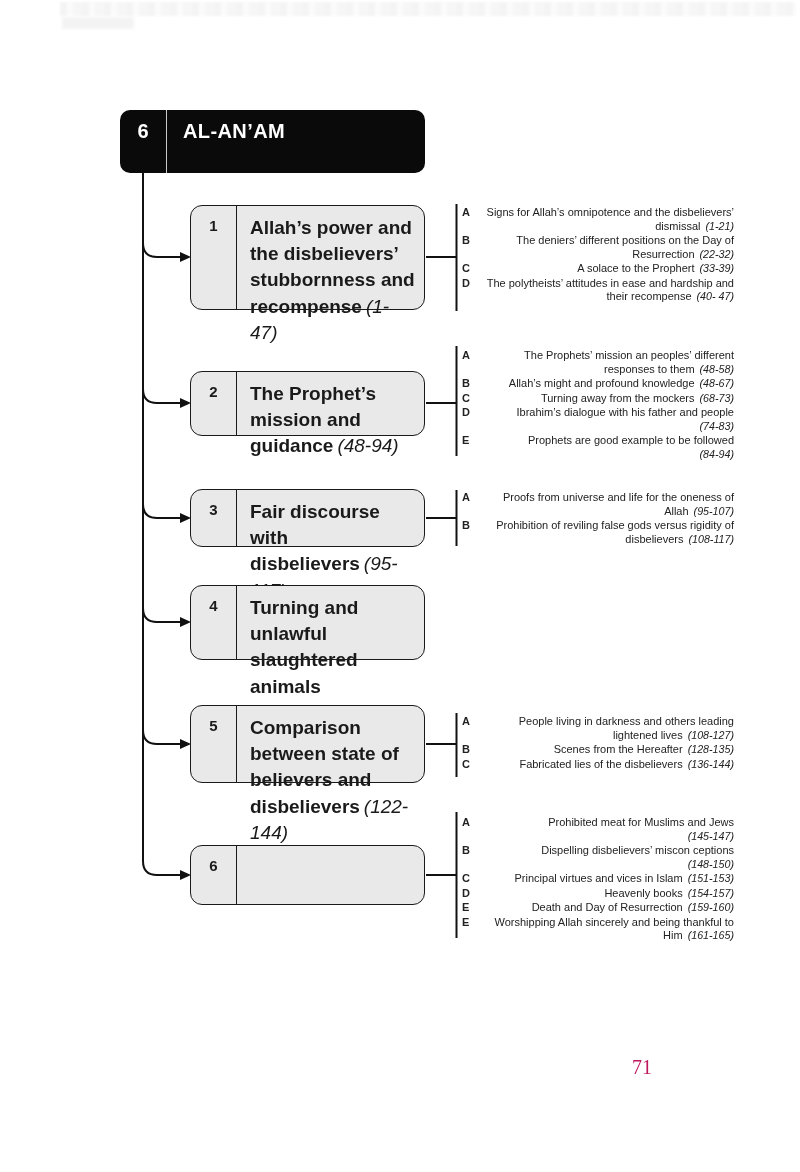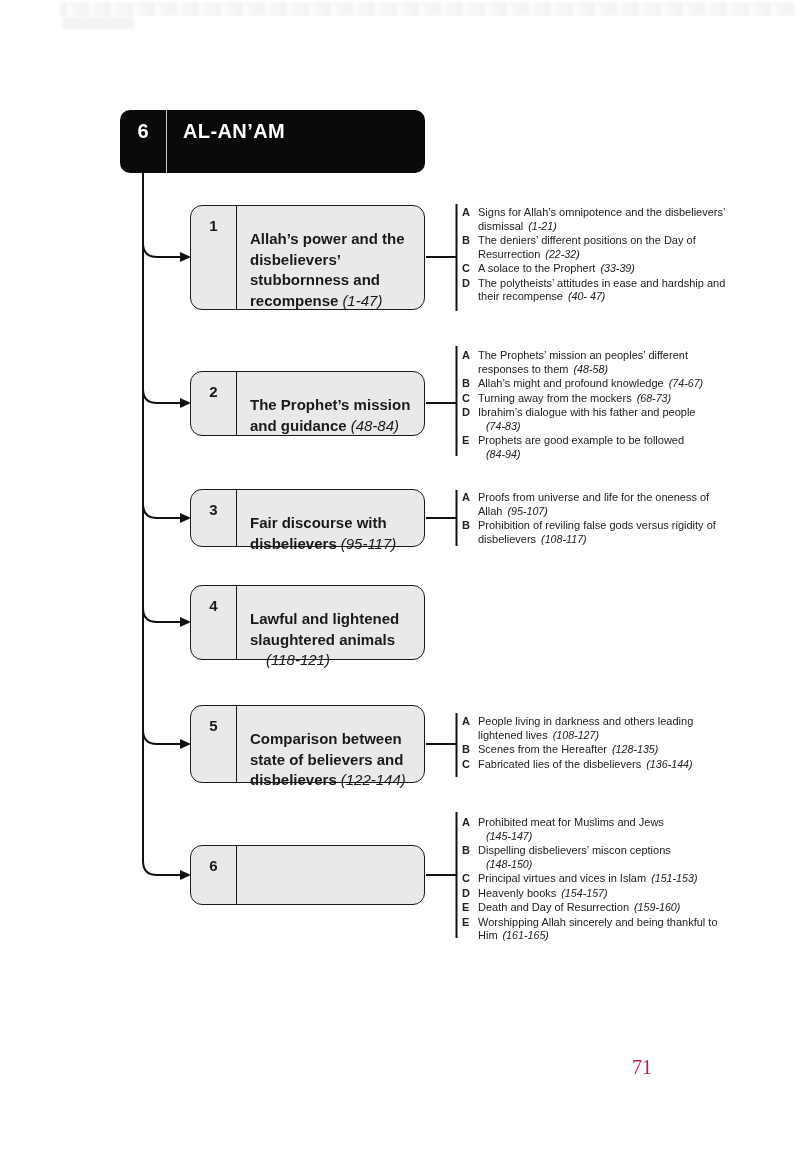--- a/index.html
+++ b/index.html
@@ -19,29 +19,29 @@
   .chapter-title{padding:10px 0 8px 16px;font-size:20px;font-weight:700;letter-spacing:.4px;}
 
   
   svg.wires{position:absolute;left:0;top:0;pointer-events:none;}
 
   
   .box{position:absolute;left:190px;width:235px;background:#e9e9e9;border:1.6px solid #1a1a1a;
     border-radius:12px;display:flex;box-sizing:border-box;color:#1a1a1a;}
   .box-num{width:46px;border-right:1.6px solid #1a1a1a;text-align:center;font-size:15px;
     font-weight:600;padding-top:11px;box-sizing:border-box;flex:none;}
-  .box-title{padding:23px 9px 6px 13px;font-size:15px;font-weight:600;line-height:1.38;}
+  .box-title{padding:9px 9px 6px 13px;font-size:19px;font-weight:600;line-height:1.38;}
   .range{font-style:italic;font-weight:500;margin-left:4px;}
   .range-block{display:block;margin-left:16px;}
 
   
   .sublist{position:absolute;left:462px;width:272px;color:#222;}
   .item{display:flex;margin-bottom:1px;}
   .letter{flex:none;width:16px;font-size:11px;font-weight:700;line-height:13.5px;}
-  .itext{flex:1;font-size:11px;line-height:13.5px;}
+  .itext{flex:1;font-size:11px;line-height:13.5px;text-align:right;}
   .itext .range{font-size:10.7px;margin-left:5px;}
   .itext .brk{display:block;margin-left:8px;}
 
   .pageno{position:absolute;left:632px;top:1056px;font-family:"Liberation Serif", serif;
     font-size:20px;color:#be185d;}
 </style>
 </head>
 <body>
 
 <div class="page">
@@ -101,30 +101,30 @@
       <span class="itext"><span>A solace to the Prophert</span><span class="range">(33-39)</span></span>
     </div>
     <div class="item">
       <span class="letter">D</span>
       <span class="itext"><span>The polytheists’ attitudes in ease and hardship and their recompense</span><span class="range">(40- 47)</span></span>
     </div>
   </div>
 
   <div class="box" style="top:371px;height:65px;">
     <div class="box-num">2</div>
-    <div class="box-title"><span>The Prophet’s mission and guidance</span><span class="range">(48-84)</span></div>
+    <div class="box-title"><span>The Prophet’s mission and guidance</span><span class="range">(48-94)</span></div>
   </div>
   <div class="sublist" style="top:349px;">
     <div class="item">
       <span class="letter">A</span>
       <span class="itext"><span>The Prophets’ mission an peoples’ different responses to them</span><span class="range">(48-58)</span></span>
     </div>
     <div class="item">
       <span class="letter">B</span>
-      <span class="itext"><span>Allah’s might and profound knowledge</span><span class="range">(74-67)</span></span>
+      <span class="itext"><span>Allah’s might and profound knowledge</span><span class="range">(48-67)</span></span>
     </div>
     <div class="item">
       <span class="letter">C</span>
       <span class="itext"><span>Turning away from the mockers</span><span class="range">(68-73)</span></span>
     </div>
     <div class="item">
       <span class="letter">D</span>
       <span class="itext"><span>Ibrahim’s dialogue with his father and people</span><span class="range brk">(74-83)</span></span>
     </div>
     <div class="item">
@@ -143,21 +143,21 @@
       <span class="itext"><span>Proofs from universe and life for the oneness of Allah</span><span class="range">(95-107)</span></span>
     </div>
     <div class="item">
       <span class="letter">B</span>
       <span class="itext"><span>Prohibition of reviling false gods versus rigidity of disbelievers</span><span class="range">(108-117)</span></span>
     </div>
   </div>
 
   <div class="box" style="top:585px;height:75px;">
     <div class="box-num">4</div>
-    <div class="box-title"><span>Lawful and lightened slaughtered animals</span><span class="range range-block">(118-121)</span></div>
+    <div class="box-title"><span>Turning and unlawful slaughtered animals</span><span class="range range-block">(118-121)</span></div>
   </div>
 
   <div class="box" style="top:705px;height:78px;">
     <div class="box-num">5</div>
     <div class="box-title"><span>Comparison between state of believers and disbelievers</span><span class="range">(122-144)</span></div>
   </div>
   <div class="sublist" style="top:715px;">
     <div class="item">
       <span class="letter">A</span>
       <span class="itext"><span>People living in darkness and others leading lightened lives</span><span class="range">(108-127)</span></span>

